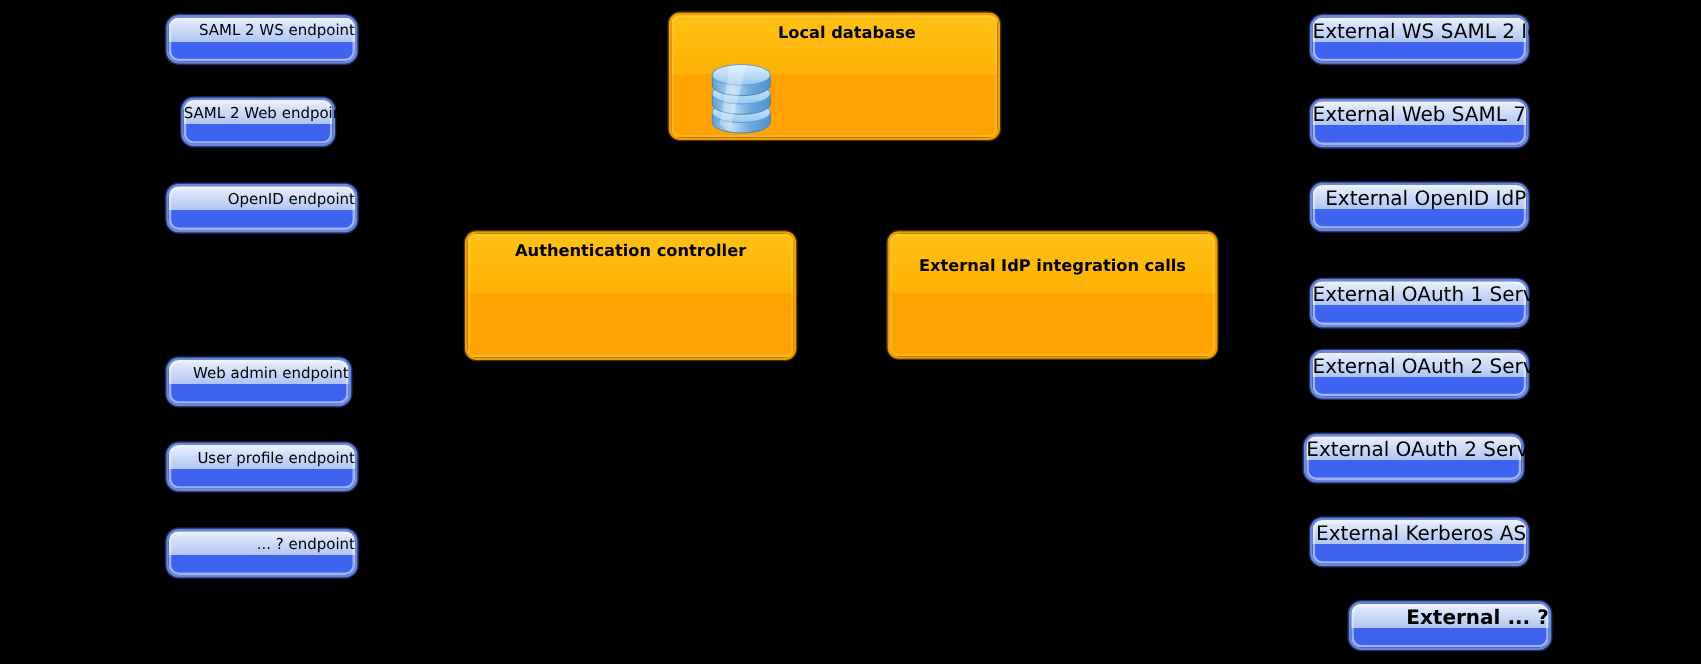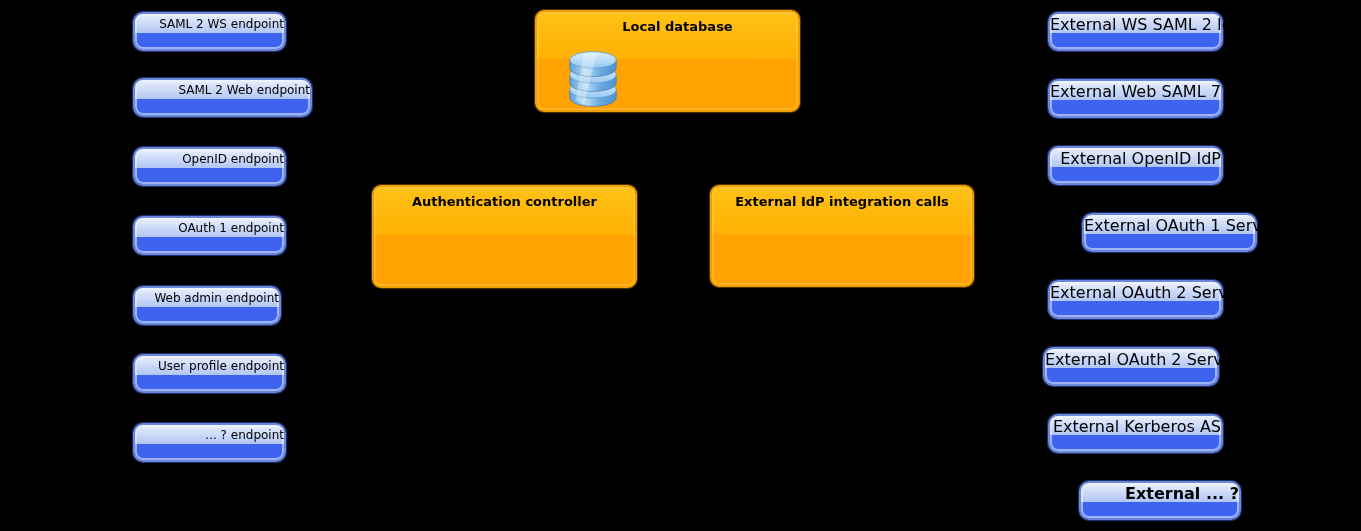--- a/index.html
+++ b/index.html
@@ -52,44 +52,41 @@
     box-shadow: 0 0 0 1px rgba(150,90,0,0.55), inset 0 0 0 2px rgba(255,222,130,0.30);
   }
   .node-orange .title {
     font-weight: bold;
     font-size: 13px;
     padding-top: 7px;
     line-height: 1.3;
   }
   .node-orange .title.wrap {
     max-width: 230px;
-    margin: 0 auto;
+    margin: 12px auto;
   }
   .db-icon {
     position: absolute;
     left: 26px;
     top: 38px;
   }
 </style>
 </head>
 <body>
 
 <div id="canvas">
 
   <div class="node node-blue" style="left:133px; top:12px;  width:153px;">
       <span class="label">SAML 2 WS endpoint</span>
     </div>
-  <div class="node node-blue" style="left:133px; top:78px;  width:179px;">
+  <div class="node node-blue" style="left:145px; top:78px;  width:123px;">
       <span class="label">SAML 2 Web endpoint</span>
     </div>
   <div class="node node-blue" style="left:133px; top:147px; width:153px;">
       <span class="label">OpenID endpoint</span>
-    </div>
-  <div class="node node-blue" style="left:133px; top:216px; width:153px;">
-      <span class="label">OAuth 1 endpoint</span>
     </div>
   <div class="node node-blue" style="left:133px; top:286px; width:148px;">
       <span class="label">Web admin endpoint</span>
     </div>
   <div class="node node-blue" style="left:133px; top:423px; width:153px;">
       <span class="label">... ? endpoint</span>
     </div>
   <div class="node node-blue" style="left:133px; top:354px; width:153px;">
       <span class="label">User profile endpoint</span>
     </div>
@@ -133,21 +130,21 @@
 
   <div class="node node-blue small-label" style="left:1048px; top:12px;  width:175px;">
       <span class="label">External WS SAML 2 IdP</span>
     </div>
   <div class="node node-blue small-label" style="left:1048px; top:79px;  width:175px;">
       <span class="label">External Web SAML 7 IdP</span>
     </div>
   <div class="node node-blue small-label" style="left:1048px; top:146px; width:175px;">
       <span class="label">External OpenID IdP</span>
     </div>
-  <div class="node node-blue small-label" style="left:1048px; top:213px; width:175px;margin-left:34px;">
+  <div class="node node-blue small-label" style="left:1048px; top:223px; width:175px;">
       <span class="label">External OAuth 1 Service</span>
     </div>
   <div class="node node-blue small-label" style="left:1048px; top:280px; width:175px;">
       <span class="label">External OAuth 2 Service</span>
     </div>
   <div class="node node-blue small-label" style="left:1043px; top:347px; width:176px;">
       <span class="label">External OAuth 2 Service</span>
     </div>
   <div class="node node-blue small-label" style="left:1048px; top:414px; width:175px;">
       <span class="label">External Kerberos AS</span>

